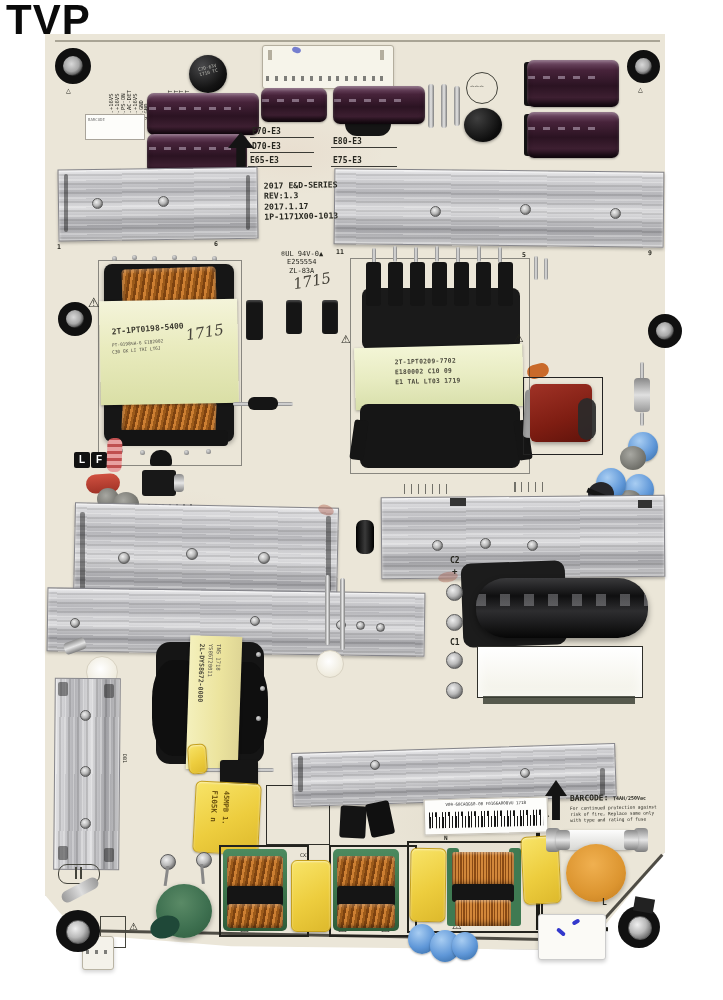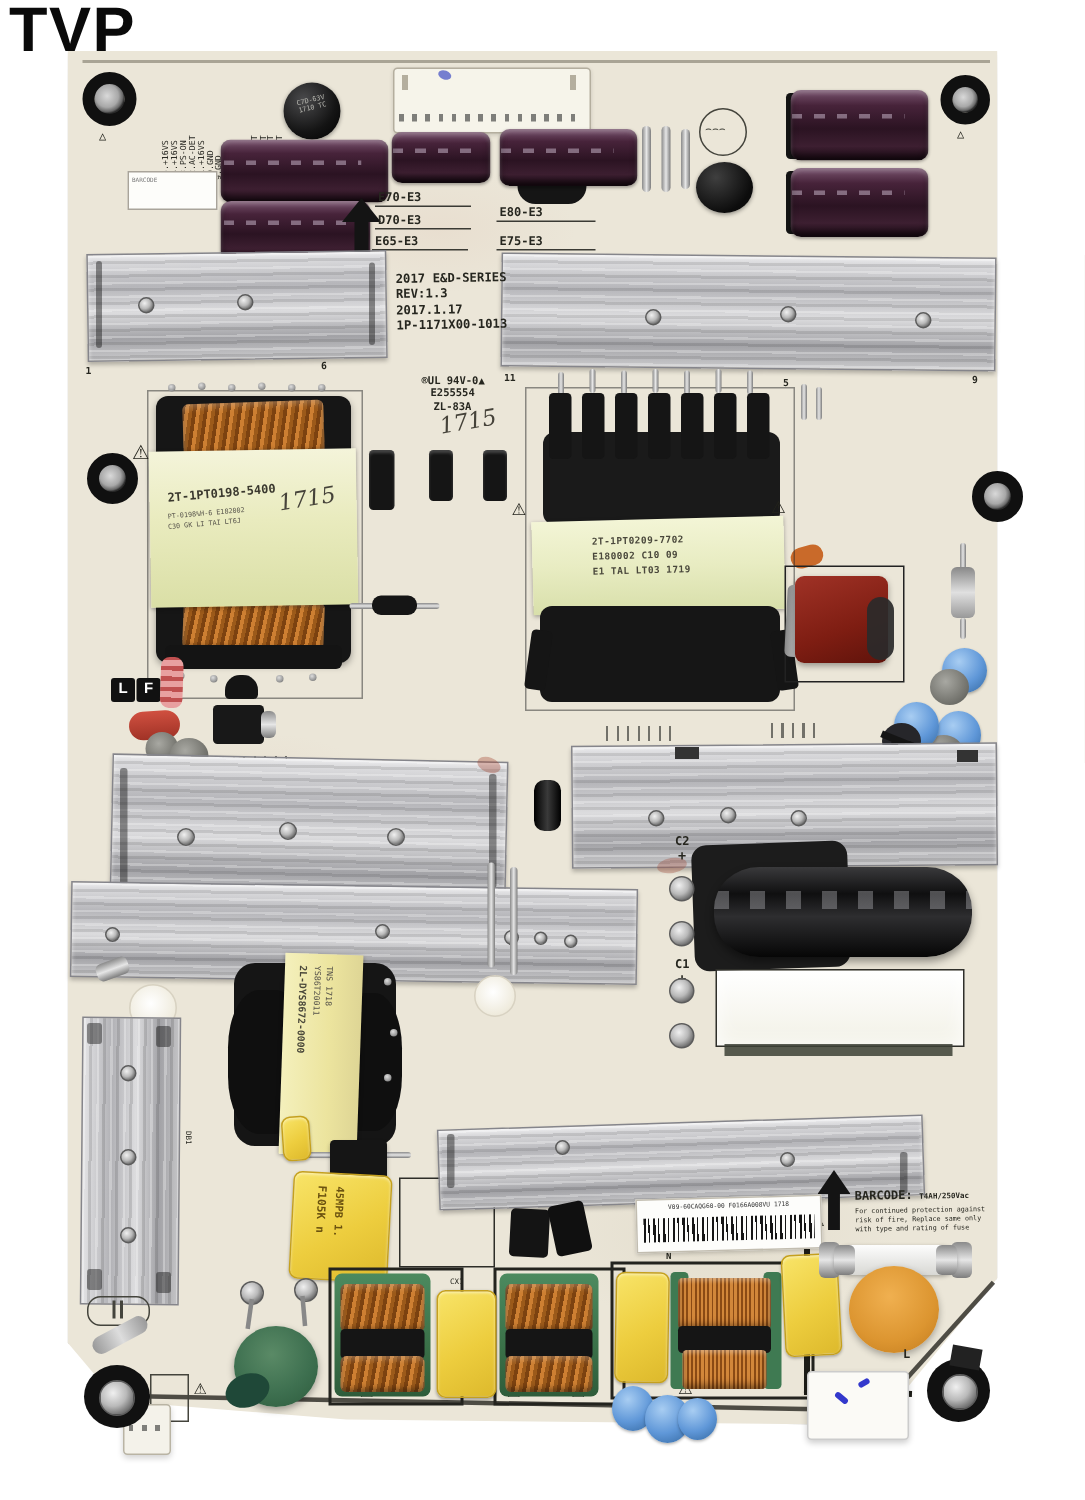--- a/index.html
+++ b/index.html
@@ -136,21 +136,21 @@
   <span class="abs silk" style="left:522px;top:251px;font-size:6.5px;font-weight:bold;">5</span>
   <span class="abs silk" style="left:648px;top:249px;font-size:6.5px;font-weight:bold;">9</span>
 
   <div class="abs silk" style="left:264px;top:180px;font-size:8.2px;font-weight:bold;line-height:1.25;transform:rotate(-1deg);">
     <div>2017 E&amp;D-SERIES</div>
     <div>REV:1.3</div>
     <div>2017.1.17</div>
     <div>1P-1171X00-1013</div>
   </div>
 
-  <div class="abs silk" style="left:281px;top:250px;font-size:7px;font-weight:bold;line-height:1.2;">
+  <div class="abs silk" style="left:281px;top:250px;font-size:7px;font-weight:normal;line-height:1.2;">
     <div>®UL 94V-0▲</div>
     <div style="padding-left:6px;">E255554</div>
     <div style="padding-left:8px;">ZL-83A</div>
   </div>
   <span class="abs hand" style="left:293px;top:272px;font-size:15px;transform:rotate(-10deg);">1715</span>
 
   <div class="abs" style="left:98px;top:260px;width:142px;height:204px;border:1px solid rgba(40,40,40,.5);"></div>
   <div class="abs pin" style="left:112px;top:256px;width:5px;height:5px;"></div>
   <div class="abs pin" style="left:132px;top:255px;width:5px;height:5px;"></div>
   <div class="abs pin" style="left:152px;top:256px;width:5px;height:5px;"></div>

